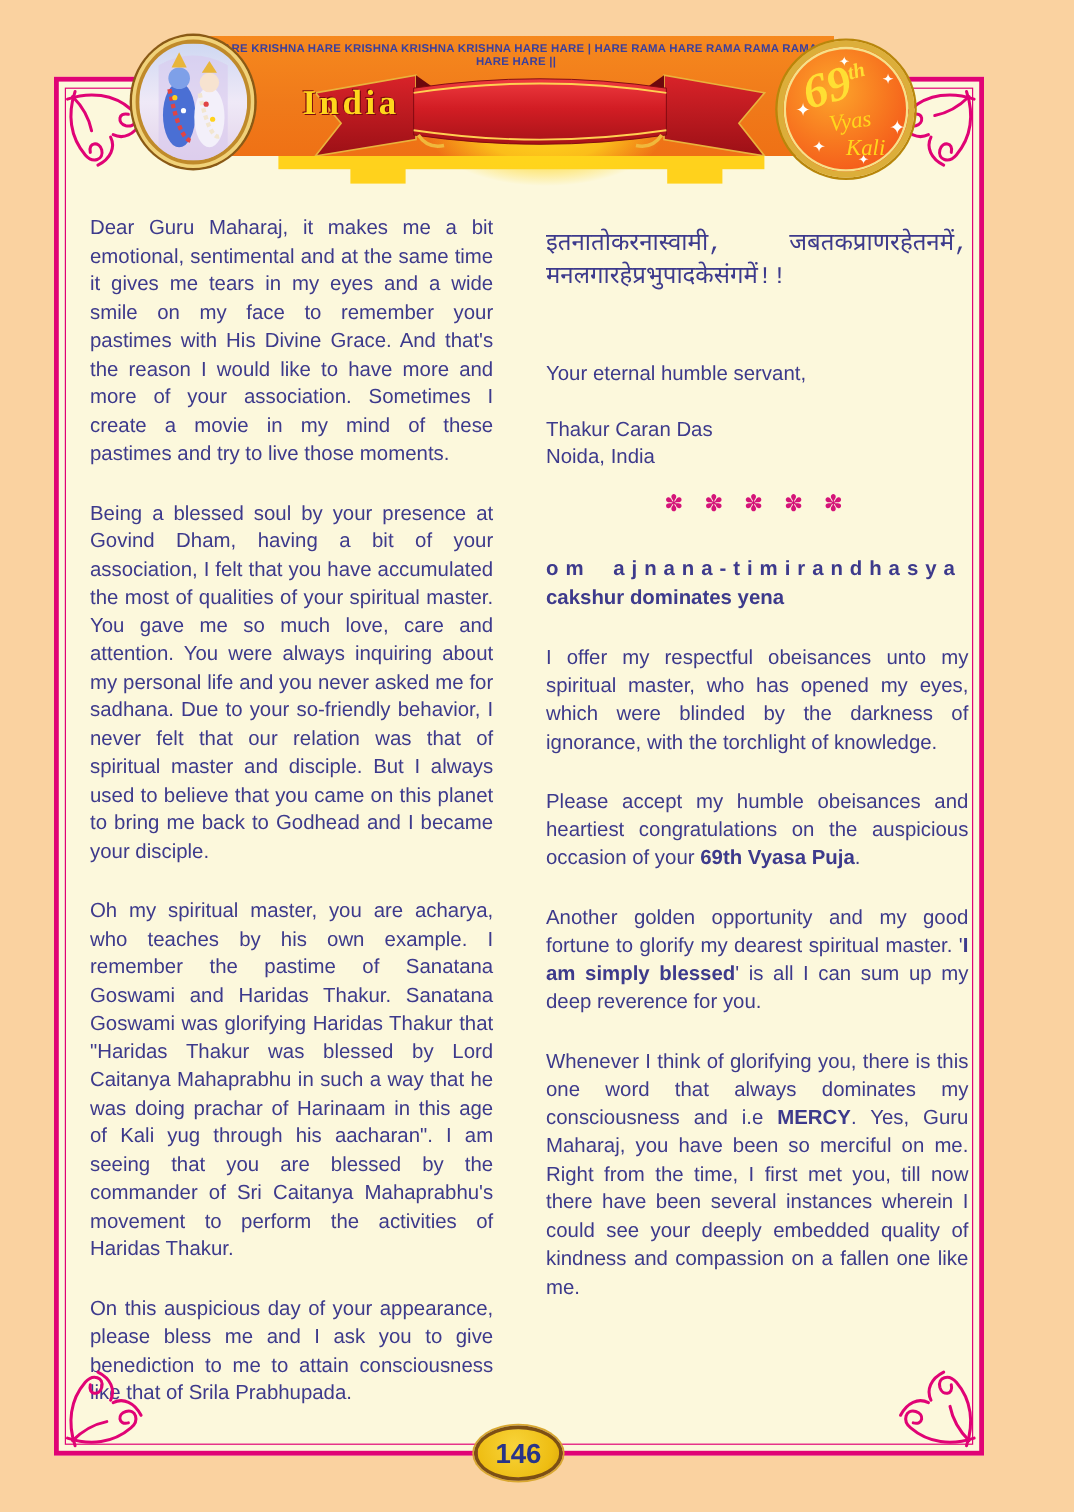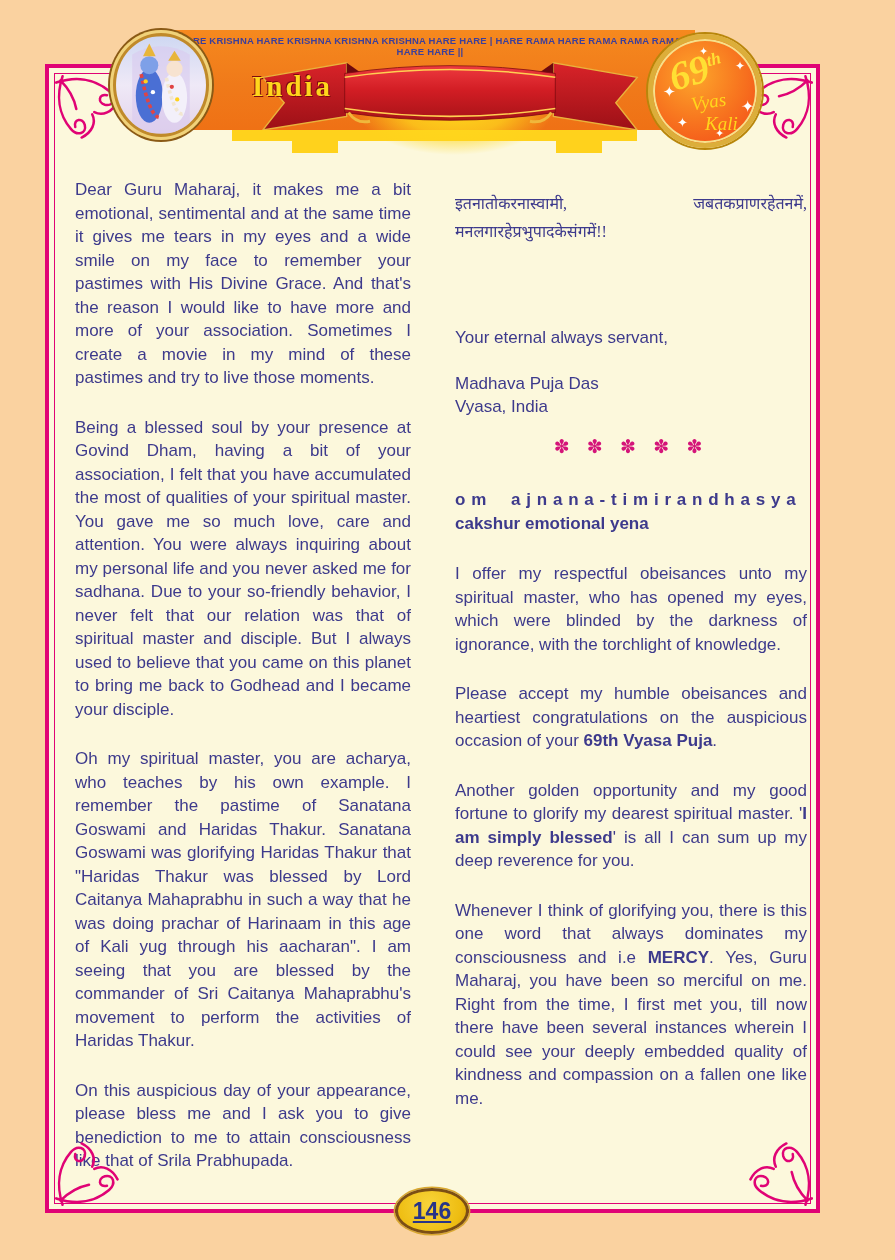--- a/index.html
+++ b/index.html
@@ -52,37 +52,37 @@
                  font-style:italic; font-size:19px; color:#ffd61c; transform:rotate(-8deg); }
   .badge .b-w2 { position:absolute; left:52px; top:74px; font-family:"Liberation Serif", serif;
                  font-style:italic; font-size:19px; color:#ffd61c; }
   .sparkle { position:absolute; color:#ffffff; }
 
   
   .col { position:absolute; color:#3d3a8c; font-size:17px; line-height:23.5px; text-align:justify; z-index:2; }
   .col-left  { left:75px;  top:178px; width:336px; }
   .col-right { left:455px; top:190px; width:352px; text-align:left; }
   .para { margin:0 0 26px 0; text-align:justify; }
-  .hindi { font-size:16px; line-height:28px; margin-bottom:80px; text-align:justify;
-           font-family:Liberation Serif, serif; }
+  .hindi { font-size:20px; line-height:28px; margin-bottom:54px; text-align:justify;
+           font-family:Liberation Mono, monospace; }
   .closing { margin-bottom:22px; }
   .separator { color:#d41479; font-size:19px; letter-spacing:6px; text-align:center;
                margin:16px 0 30px 0; }
   .verse { font-weight:bold; margin-bottom:26px; }
   .verse-line { line-height:24px; }
   .vl-spread { letter-spacing:.34em; word-spacing:.5em;margin-top:16px; }
   .vl-indent { padding-left:6px; }
   b { font-weight:bold; }
 
   
   .page-oval { position:absolute; left:395px; top:1188px; width:74px; height:46px; z-index:7;
                border-radius:50%; background:radial-gradient(circle at 45% 35%, #f8d43a, #eebd12 70%, #d9a50e);
                border:3px solid #7c4f14; box-shadow:0 0 0 1.5px #d9a82f;
                display:flex; align-items:center; justify-content:center; }
-  .page-oval span { font-weight:bold; font-size:23px; color:#283488;text-decoration:underline; }
+  .page-oval span { font-weight:bold; font-size:23px; color:#283488; }
 </style>
 </head>
 <body>
 
 <div class="frame">
   <div class="frame-inner"></div>
 </div>
 
 <svg class="flourish fl-tl" viewBox="0 0 70 70">
   <g stroke="#e00375" fill="none" stroke-width="2.4" stroke-linecap="round">
@@ -193,27 +193,27 @@
 
 <div class="col col-left">
   <p class="para">Dear Guru Maharaj, it makes me a bit emotional, sentimental and at the same time it gives me tears in my eyes and a wide smile on my face to remember your pastimes with His Divine Grace. And that's the reason I would like to have more and more of your association. Sometimes I create a movie in my mind of these pastimes and try to live those moments.</p>
   <p class="para">Being a blessed soul by your presence at Govind Dham, having a bit of your association, I felt that you have accumulated the most of qualities of your spiritual master. You gave me so much love, care and attention. You were always inquiring about my personal life and you never asked me for sadhana. Due to your so-friendly behavior, I never felt that our relation was that of spiritual master and disciple. But I always used to believe that you came on this planet to bring me back to Godhead and I became your disciple.</p>
   <p class="para">Oh my spiritual master, you are acharya, who teaches by his own example. I remember the pastime of Sanatana Goswami and Haridas Thakur. Sanatana Goswami was glorifying Haridas Thakur that "Haridas Thakur was blessed by Lord Caitanya Mahaprabhu in such a way that he was doing prachar of Harinaam in this age of Kali yug through his aacharan". I am seeing that you are blessed by the commander of Sri Caitanya Mahaprabhu's movement to perform the activities of Haridas Thakur.</p>
   <p class="para">On this auspicious day of your appearance, please bless me and I ask you to give benediction to me to attain consciousness like that of Srila Prabhupada.</p>
 </div>
 
 <div class="col col-right">
   <p class="hindi">इतनातोकरनास्वामी, जबतकप्राणरहेतनमें, मनलगारहेप्रभुपादकेसंगमें!!</p>
-  <p class="closing">Your eternal always servant,</p>
-  <div>Madhava Puja Das</div>
-  <div>Vyasa, India</div>
+  <p class="closing">Your eternal humble servant,</p>
+  <div>Thakur Caran Das</div>
+  <div>Noida, India</div>
   <div class="separator">✽ ✽ ✽ ✽ ✽</div>
   <div class="verse">
     <div class="verse-line vl-spread">om ajnana-timirandhasya</div>
-    <div class="verse-line">cakshur emotional yena</div>
+    <div class="verse-line">cakshur dominates yena</div>
   </div>
   <p class="para">I offer my respectful obeisances unto my spiritual master, who has opened my eyes, which were blinded by the darkness of ignorance, with the torchlight of knowledge.</p>
   <p class="para"><span>Please accept my humble obeisances and heartiest congratulations on the auspicious occasion of your </span><b>69th Vyasa Puja</b><span>.</span></p>
   <p class="para"><span>Another golden opportunity and my good fortune to glorify my dearest spiritual master. '</span><b>I am simply blessed</b><span>' is all I can sum up my deep reverence for you.</span></p>
   <p class="para"><span>Whenever I think of glorifying you, there is this one word that always dominates my consciousness and i.e </span><b>MERCY</b><span>. Yes, Guru Maharaj, you have been so merciful on me. Right from the time, I first met you, till now there have been several instances wherein I could see your deeply embedded quality of kindness and compassion on a fallen one like me.</span></p>
 </div>
 
 <div class="page-oval">
   <span>146</span>
 </div>

